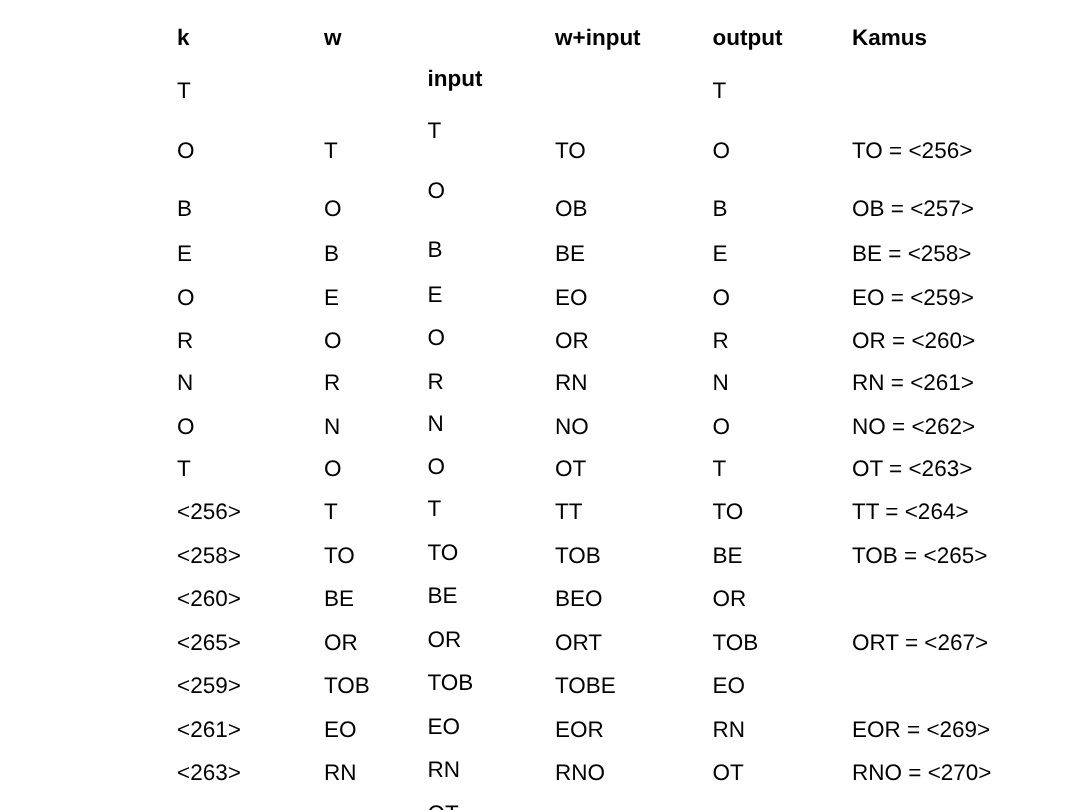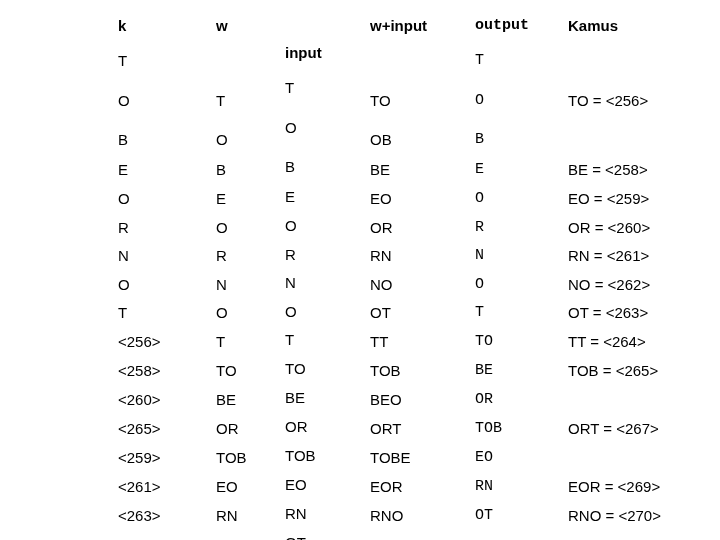--- a/index.html
+++ b/index.html
@@ -37,21 +37,21 @@
   }
   .row.header .cell {
     font-weight: bold;
     font-size: 15px;
   }
   
   .c0 { left: 118px; }
   .c1 { left: 216px; }
   .c2 { left: 285px; margin-top: 27px; }
   .c3 { left: 370px; }
-  .c4 { left: 475px; font-family: Liberation Mono, monospace; }
+  .c4 { left: 475px; }
   .c5 { left: 568px; }
 </style>
 </head>
 <body>
 
 <div id="lzw-table">
     <div class="row header" style="top: 15px;">
       <div class="cell c0">k</div>
       <div class="cell c1">w</div>
       <div class="cell c2">input</div>
@@ -74,20 +74,21 @@
       <div class="cell c3">TO</div>
       <div class="cell c4">O</div>
       <div class="cell c5">TO = &lt;256&gt;</div>
     </div>
     <div class="row" style="top: 129px;">
       <div class="cell c0">B</div>
       <div class="cell c1">O</div>
       <div class="cell c2">B</div>
       <div class="cell c3">OB</div>
       <div class="cell c4">B</div>
+      <div class="cell c5">OB = &lt;257&gt;</div>
     </div>
     <div class="row" style="top: 159px;">
       <div class="cell c0">E</div>
       <div class="cell c1">B</div>
       <div class="cell c2">E</div>
       <div class="cell c3">BE</div>
       <div class="cell c4">E</div>
       <div class="cell c5">BE = &lt;258&gt;</div>
     </div>
     <div class="row" style="top: 188px;">

